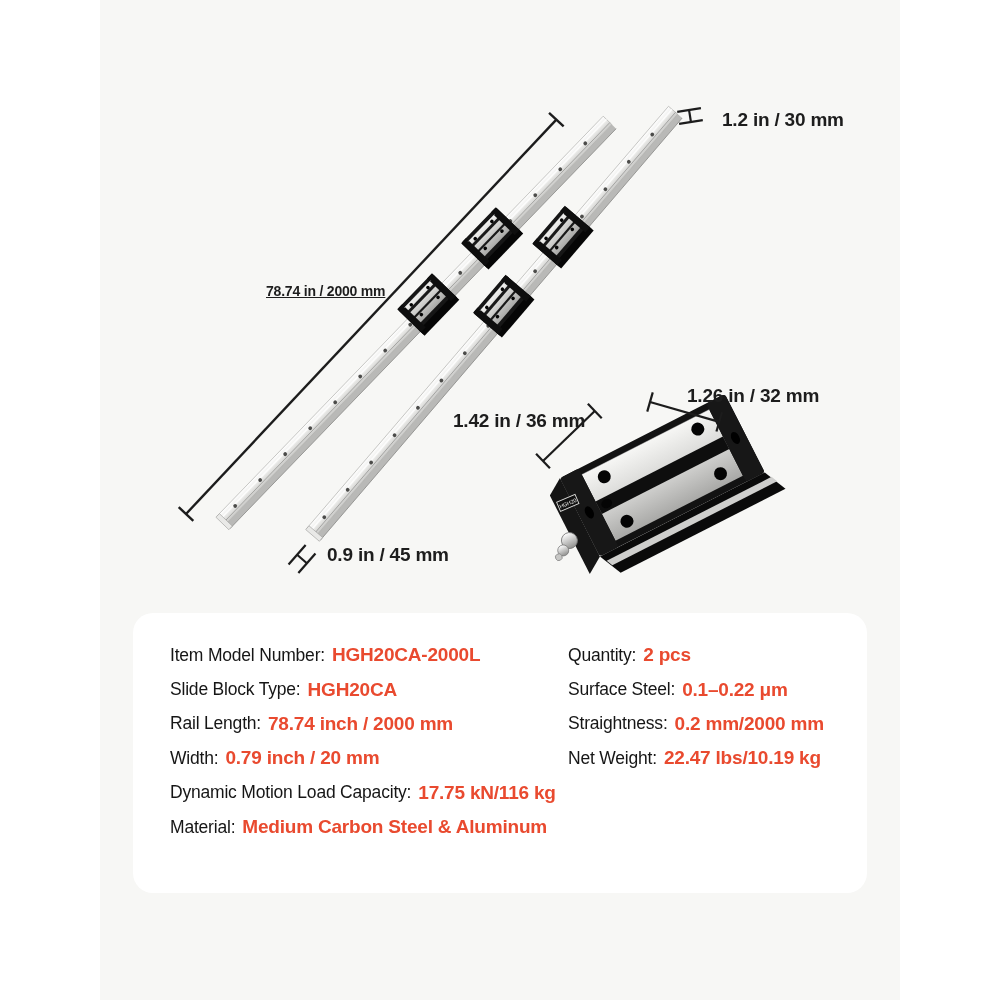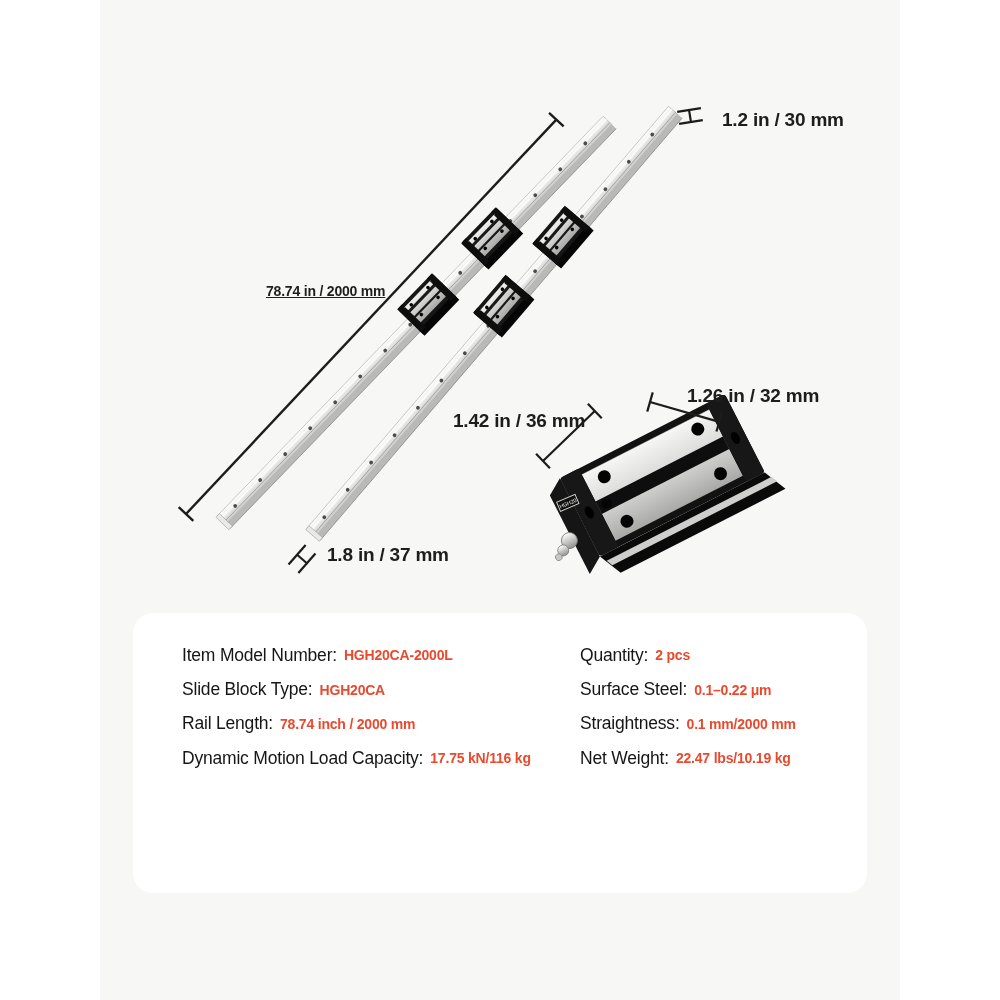--- a/index.html
+++ b/index.html
@@ -15,26 +15,26 @@
   svg.diagram{position:absolute;left:0;top:0;width:1000px;height:1000px;}
   .dim-label{
     position:absolute;white-space:nowrap;
     font-weight:700;font-size:19px;color:#1d1d1d;letter-spacing:-0.2px;
   }
   .dim-label.big{font-size:14px;text-decoration:underline;}
   .spec-panel{
     position:absolute;left:133px;top:613px;width:734px;height:280px;
     background:#ffffff;border-radius:20px;
   }
-  .spec-col{position:absolute;top:25px;margin-left:12px;}
+  .spec-col{position:absolute;top:25px;}
   .spec-col.left{left:37px;}
   .spec-col.right{left:435px;}
   .spec-row{height:34.4px;display:flex;align-items:center;white-space:nowrap;}
   .spec-label{font-size:17.5px;color:#161616;letter-spacing:-0.2px;}
-  .spec-value{font-size:14px;font-weight:700;color:#e94a2f;margin-left:7px;letter-spacing:-0.2px;}
+  .spec-value{font-size:19px;font-weight:700;color:#e94a2f;margin-left:7px;letter-spacing:-0.2px;}
 </style>
 </head>
 <body>
 
 <div class="stage">
   <div class="canvas"></div>
 
   <svg class="diagram" viewBox="0 0 1000 1000">
     <defs>
       <linearGradient id="gRailTop" x1="0" y1="0" x2="0" y2="1">
@@ -156,55 +156,63 @@
 
     <g transform="translate(650,402) rotate(16)" stroke="#1c1c1c" stroke-width="2.2">
       <line x1="0" y1="0" x2="72" y2="0"></line>
       <line x1="0" y1="-10" x2="0" y2="10"></line>
       <line x1="72" y1="-10" x2="72" y2="10"></line>
     </g>
   </svg>
 
   <div class="dim-label" style="left:722px;top:109px;">1.2 in / 30 mm</div>
   <div class="dim-label big" style="left:266px;top:283px;">78.74 in / 2000 mm</div>
-  <div class="dim-label" style="left:327px;top:544px;">1.8 in / 37 mm</div>
+  <div class="dim-label" style="left:327px;top:544px;">0.9 in / 45 mm</div>
   <div class="dim-label" style="left:453px;top:410px;">1.42 in / 36 mm</div>
   <div class="dim-label" style="left:687px;top:385px;">1.26 in / 32 mm</div>
 
   <div class="spec-panel">
     <div class="spec-col left">
       <div class="spec-row">
         <span class="spec-label">Item Model Number:</span>
         <span class="spec-value">HGH20CA-2000L</span>
       </div>
       <div class="spec-row">
         <span class="spec-label">Slide Block Type:</span>
         <span class="spec-value">HGH20CA</span>
       </div>
       <div class="spec-row">
         <span class="spec-label">Rail Length:</span>
         <span class="spec-value">78.74 inch / 2000 mm</span>
       </div>
       <div class="spec-row">
+        <span class="spec-label">Width:</span>
+        <span class="spec-value">0.79 inch / 20 mm</span>
+      </div>
+      <div class="spec-row">
         <span class="spec-label">Dynamic Motion Load Capacity:</span>
         <span class="spec-value">17.75 kN/116 kg</span>
       </div>
+      <div class="spec-row">
+        <span class="spec-label">Material:</span>
+        <span class="spec-value">Medium Carbon Steel &amp; Aluminum</span>
+      </div>
     </div>
     <div class="spec-col right">
       <div class="spec-row">
         <span class="spec-label">Quantity:</span>
         <span class="spec-value">2 pcs</span>
       </div>
       <div class="spec-row">
         <span class="spec-label">Surface Steel:</span>
         <span class="spec-value">0.1–0.22 μm</span>
       </div>
       <div class="spec-row">
         <span class="spec-label">Straightness:</span>
-        <span class="spec-value">0.1 mm/2000 mm</span>
+        <span class="spec-value">0.2 mm/2000 mm</span>
       </div>
       <div class="spec-row">
         <span class="spec-label">Net Weight:</span>
         <span class="spec-value">22.47 lbs/10.19 kg</span>
       </div>
     </div>
   </div>
 </div>
 
 </body></html>

